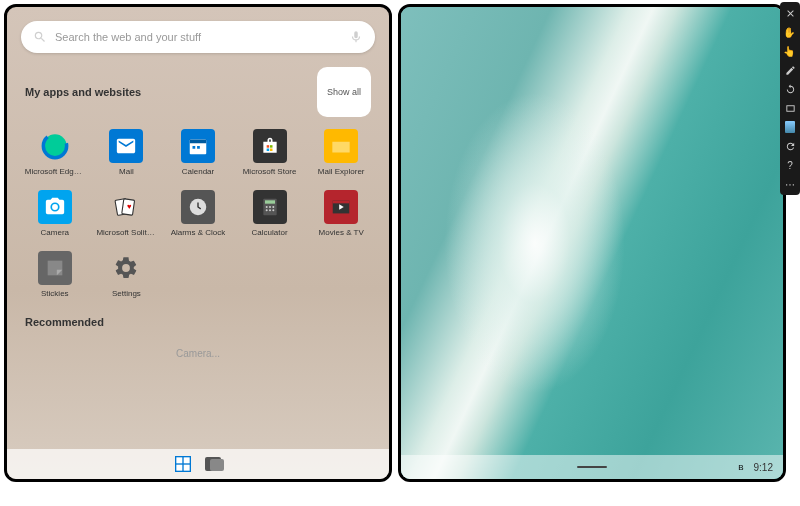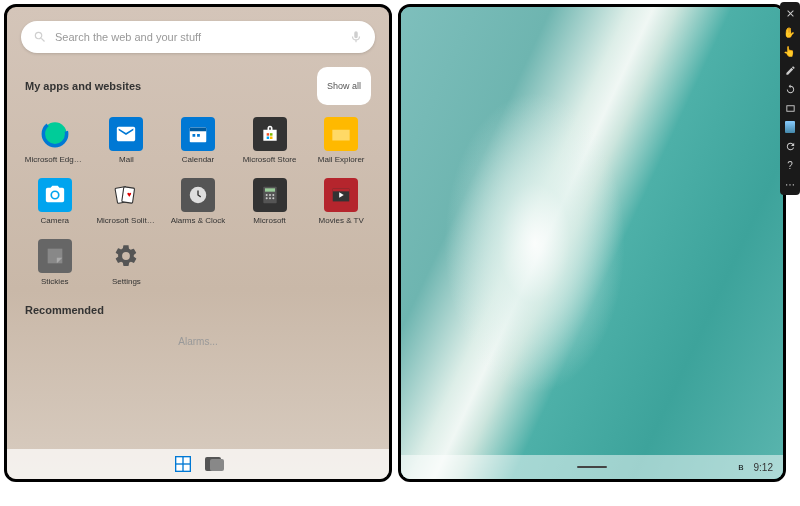--- a/index.html
+++ b/index.html
@@ -10,21 +10,21 @@
 .right{background:linear-gradient(135deg,#88c5c5 0%,#7abab8 30%,#e8f4f0 45%,#5db5af 55%,#4aaba5 100%)}
 .ocean{position:absolute;inset:0;background:
 radial-gradient(ellipse 180px 300px at 35% 50%,rgba(255,255,255,0.8) 0%,rgba(220,240,235,0.6) 20%,transparent 50%),
 linear-gradient(115deg,#7ebfbc 0%,#6eb5b0 25%,#ddeee8 38%,#f0f7f4 42%,#cce5dd 46%,#4db0a8 55%,#3da39b 75%,#5ab5ae 100%)}
 .search{margin:14px 14px 10px;background:#fff;border-radius:18px;height:32px;display:flex;align-items:center;padding:0 12px;box-shadow:0 1px 3px rgba(0,0,0,0.15)}
 .search svg{width:14px;height:14px;opacity:.4;flex-shrink:0}
 .search-ph{flex:1;margin-left:8px;font-size:11px;color:#999}
 .mic{width:12px;height:12px;opacity:.4}
 .section{margin:14px 18px 8px;display:flex;justify-content:space-between;align-items:center}
 .sectitle{font-size:11px;font-weight:700;color:#333}
-.showall{background:#fff;border:none;border-radius:10px;padding:14px 10px;font-size:9px;color:#555;cursor:pointer}
+.showall{background:#fff;border:none;border-radius:10px;padding:20px 10px;font-size:9px;color:#555;cursor:pointer}
 .grid{display:grid;grid-template-columns:repeat(5,1fr);gap:6px 4px;margin:0 14px}
 .app{display:flex;flex-direction:column;align-items:center;cursor:pointer;padding:4px 0}
 .ico{width:34px;height:34px;border-radius:4px;display:flex;align-items:center;justify-content:center;margin-bottom:4px}
 .applabel{font-size:8px;color:#333;text-align:center;max-width:60px;white-space:nowrap;overflow:hidden;text-overflow:ellipsis}
 .rec{}
 .loading{text-align:center;font-size:10px;color:#999;margin-top:20px}
 .taskbar{position:absolute;bottom:0;left:0;right:0;height:30px;background:rgba(255,255,255,0.7);display:flex;align-items:center;justify-content:center;gap:14px}
 .tb-r{position:absolute;bottom:0;left:0;right:0;height:24px;background:rgba(255,255,255,0.5);display:flex;align-items:center;justify-content:flex-end;padding:0 10px;gap:10px}
 .tb-r .handle{position:absolute;left:50%;transform:translateX(-50%);width:30px;height:2px;background:#444;border-radius:2px}
 .time{font-size:10px;color:#333}
@@ -135,21 +135,21 @@
               <rect x="4" y="2" width="16" height="20" fill="#555" rx="1"></rect>
               <rect x="6" y="4" width="12" height="4" fill="#9c9"></rect>
               <circle cx="8" cy="12" r="1.2" fill="#ccc"></circle>
               <circle cx="12" cy="12" r="1.2" fill="#ccc"></circle>
               <circle cx="16" cy="12" r="1.2" fill="#ccc"></circle>
               <circle cx="8" cy="16" r="1.2" fill="#ccc"></circle>
               <circle cx="12" cy="16" r="1.2" fill="#ccc"></circle>
               <circle cx="16" cy="16" r="1.2" fill="#ccc"></circle>
             </svg>
           </div>
-          <span class="applabel">Microsoft</span>
+          <span class="applabel">Calculator</span>
         </div>
         <div class="app">
           <div class="ico" style="background:#b5252d">
             <svg viewBox="0 0 24 24" width="22" height="22">
               <rect x="3" y="5" width="18" height="14" fill="#333"></rect>
               <path fill="#fff" d="M10 9l5 3-5 3z"></path>
               <rect x="3" y="5" width="18" height="3" fill="#b5252d"></rect>
             </svg>
           </div>
           <span class="applabel">Movies &amp; TV</span>
@@ -169,21 +169,21 @@
               <path fill="#555" d="M19.14 12.94c.04-.3.06-.61.06-.94s-.02-.64-.06-.94l2.03-1.58a.5.5 0 00.12-.64l-1.92-3.32a.5.5 0 00-.61-.22l-2.39.96a7.03 7.03 0 00-1.62-.94l-.36-2.54A.5.5 0 0014 2h-4a.5.5 0 00-.49.42l-.36 2.54c-.59.24-1.13.56-1.62.94l-2.39-.96a.5.5 0 00-.61.22L2.61 8.48a.5.5 0 00.12.64l2.03 1.58c-.04.3-.06.63-.06.94s.02.64.06.94L2.73 14.16a.5.5 0 00-.12.64l1.92 3.32c.14.24.43.34.61.22l2.39-.96c.49.38 1.03.7 1.62.94l.36 2.54c.04.24.25.42.49.42h4c.24 0 .45-.18.49-.42l.36-2.54c.59-.24 1.13-.56 1.62-.94l2.39.96c.18.12.47.02.61-.22l1.92-3.32a.5.5 0 00-.12-.64l-2.03-1.58zM12 15.6A3.6 3.6 0 1112 8.4a3.6 3.6 0 010 7.2z"></path>
             </svg>
           </div>
           <span class="applabel">Settings</span>
         </div>
       </div>
 
   <div class="section rec">
     <span class="sectitle">Recommended</span>
   </div>
-  <div class="loading">Alarms...</div>
+  <div class="loading">Camera...</div>
 
   <div class="taskbar">
     <div style="width:16px;height:16px;background:#0078d4"><svg viewBox="0 0 24 24" width="16" height="16">
             <rect x="2" y="2" width="9" height="9" fill="#fff"></rect>
             <rect x="13" y="2" width="9" height="9" fill="#fff"></rect>
             <rect x="2" y="13" width="9" height="9" fill="#fff"></rect>
             <rect x="13" y="13" width="9" height="9" fill="#fff"></rect>
           </svg></div>
     <div style="width:16px;height:14px;background:#555;border-radius:2px;position:relative">
           <div style="position:absolute;right:-3px;top:2px;width:14px;height:12px;background:#888;border-radius:2px"></div>

